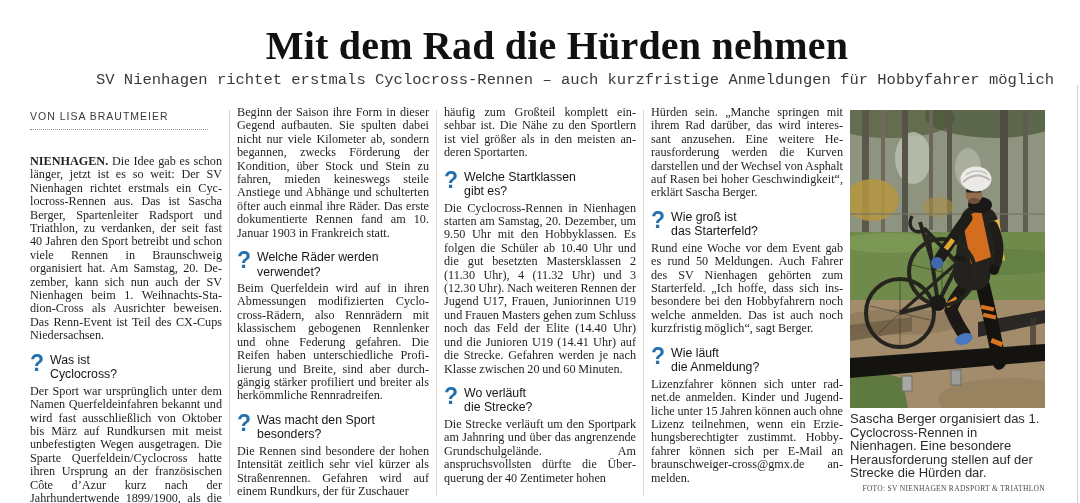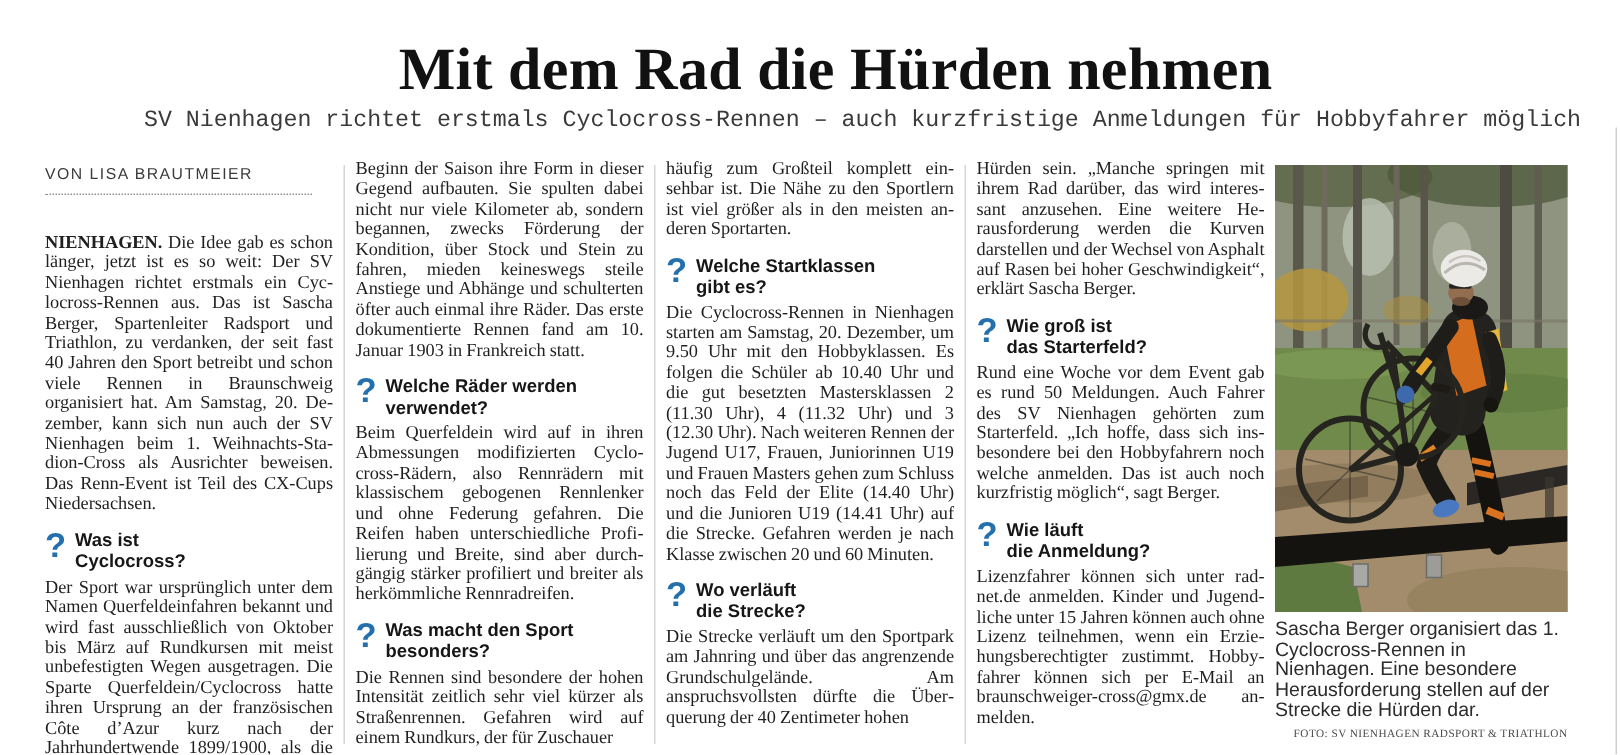--- a/index.html
+++ b/index.html
@@ -36,21 +36,21 @@
   }
   .lead{font-weight:700;}
   .q{
     display:flex;gap:6px;align-items:flex-start;margin:10px 0 3px 0;
     font-family:"Liberation Sans", sans-serif;
   }
   .qmark{
     color:#2470ad;font-weight:800;font-size:23px;line-height:21px;
     font-family:"Liberation Sans", sans-serif;flex:0 0 auto;
   }
-  .qtext{font-weight:700;font-size:12.3px;line-height:14.5px;color:#161616;}
+  .qtext{font-weight:400;font-size:12.3px;line-height:14.5px;color:#161616;}
   .photo-col{width:195px;flex:0 0 195px;margin-right:0;}
   .photo-svg{display:block;width:195px;height:298px;margin-top:4px;background:#8f9480;}
   .caption{
     font-family:"Liberation Sans", sans-serif;font-size:13px;line-height:13.5px;
     color:#2b2b2b;margin-top:4px;text-align:left;
   }
   .credit{
     font-family:Liberation Serif, serif;font-size:7.5px;letter-spacing:0.3px;
     color:#4a4a4a;text-align:right;margin-top:4px;
   }

